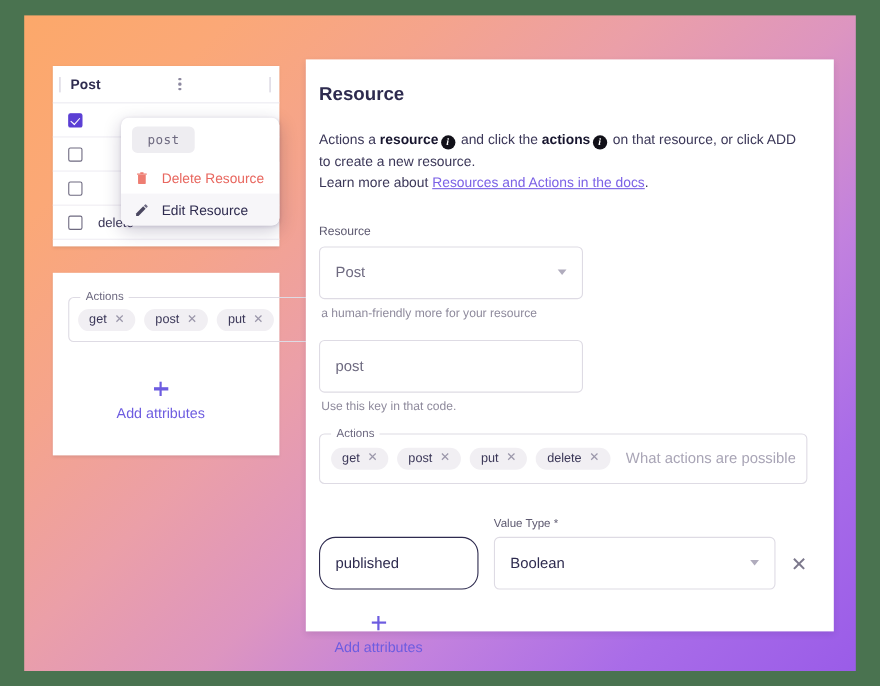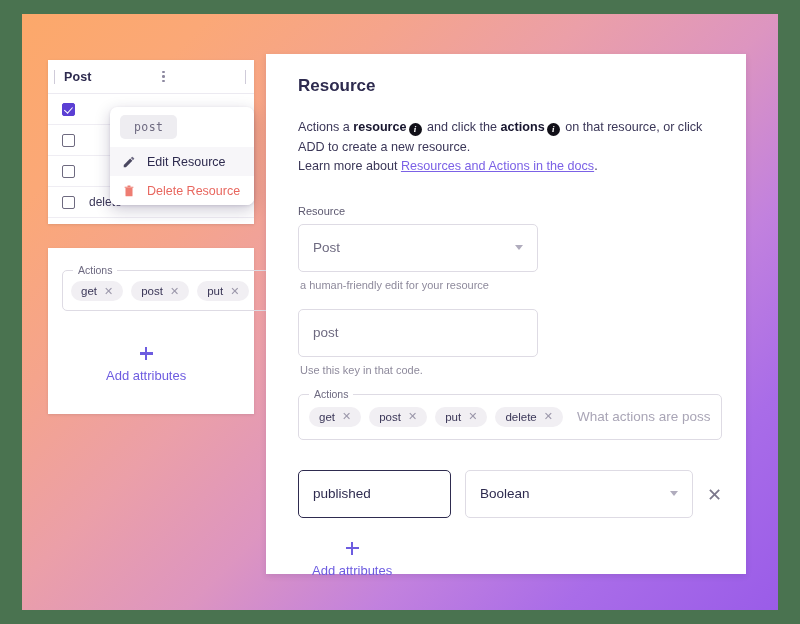--- a/index.html
+++ b/index.html
@@ -112,23 +112,23 @@
   }
   .plus:before,.plus:after{
     content:"";position:absolute;background:#6d5ce0;
   }
   .plus:before{left:0;top:5.4px;width:13px;height:2.2px;}
   .plus:after{top:0;left:5.4px;height:13px;width:2.2px;}
   #actions-card .add-attr{margin:36px 0 0 58px;}
 
   
   #resource-panel{
-    position:absolute;left:244px;top:40px;width:480px;height:520px;
+    position:absolute;left:256px;top:40px;width:480px;height:520px;
     background:#fff;box-shadow:0 2px 6px rgba(40,20,80,.12);
-    padding:22px 24px 0 32px;box-sizing:border-box;
+    padding:22px 24px 0 12px;box-sizing:border-box;
   }
   .panel-title{
     font-size:17px;font-weight:bold;color:#2e2b4f;margin:0 0 22px 0;
   }
   .panel-desc{
     font-size:12.6px;color:#3b3758;line-height:1.55;margin:0 0 28px 0;
   }
   .panel-desc b{font-weight:bold;color:#17152e;}
   .info-i{
     display:inline-flex;align-items:center;justify-content:center;
@@ -156,27 +156,27 @@
   #actions-fieldset{margin-top:10px;width:100%;height:46px;
     display:flex;align-items:center;padding:0 10px;}
   #actions-fieldset .chips{width:100%;}
   .ghost-input{
     font-size:13.5px;color:#a9a5b6;flex:1;margin-left:6px;
     white-space:nowrap;overflow:hidden;
   }
 
   .attr-row{display:flex;align-items:flex-end;gap:14px;margin-top:30px;}
   #attr-name{
-    width:166px;height:48px;border:1.6px solid #2e2b4f;border-radius:5px;
+    width:166px;height:48px;border:1.6px solid #2e2b4f;border-radius:15px;
     box-sizing:border-box;display:flex;align-items:center;padding:0 14px;
     font-size:13.5px;color:#2e2b4f;background:#fff;
   }
   .vt-wrap{display:flex;flex-direction:column;}
   .vt-label{font-size:10.5px;color:#5d5970;margin-bottom:6px;}
-  #value-type{width:228px;color:#2e2b4f;}
+  #value-type{width:256px;color:#2e2b4f;}
   .x-remove{
     color:#7c788c;font-size:18px;cursor:pointer;line-height:1;
     padding-bottom:14px;font-family:"Liberation Sans",sans-serif;
   }
   #panel-add-attr{margin:24px 0 0 14px;}
 </style>
 </head>
 <body>
 
 <div class="stage">
@@ -208,34 +208,34 @@
     <div class="tbl-row">
       <span class="cb"></span>
       <span class="row-label">delete</span>
     </div>
   </div>
 
   <div class="ctx">
     <div class="ctx-chip-wrap">
       <span class="ctx-chip">post</span>
     </div>
+    <div class="ctx-item del">
+      <svg class="ic-trash" viewBox="0 0 24 24">
+        <path d="M6 7h12v13a1 1 0 0 1-1 1H7a1 1 0 0 1-1-1V7z" fill="#ee7d72"></path>
+        <path d="M4.5 4.6h15v2h-15zM9.5 2.6h5v2h-5z" fill="#ee7d72"></path>
+      </svg>
+      <span>Delete Resource</span>
+    </div>
     <div class="ctx-item edit">
       <svg class="ic-pencil" viewBox="0 0 24 24">
         <path d="M3 17.25V21h3.75L17.8 9.94l-3.75-3.75L3 17.25z" fill="#4a4760"></path>
         <path d="M20.7 7.04a1 1 0 0 0 0-1.41l-2.34-2.34a1 1 0 0 0-1.41 0l-1.83 1.83 3.75 3.75 1.83-1.83z" fill="#6f6b84"></path>
       </svg>
       <span>Edit Resource</span>
     </div>
-    <div class="ctx-item del">
-      <svg class="ic-trash" viewBox="0 0 24 24">
-        <path d="M6 7h12v13a1 1 0 0 1-1 1H7a1 1 0 0 1-1-1V7z" fill="#ee7d72"></path>
-        <path d="M4.5 4.6h15v2h-15zM9.5 2.6h5v2h-5z" fill="#ee7d72"></path>
-      </svg>
-      <span>Delete Resource</span>
-    </div>
   </div>
 
   <div class="left-card" id="actions-card">
     <div class="fs">
       <span class="fs-legend">Actions</span>
       <div class="chips">
         <span class="chip">
           <span>get</span>
           <span class="x">✕</span>
         </span>
@@ -261,21 +261,21 @@
     <div class="panel-desc">
       <span>Actions a </span><b>resource</b><span class="info-i">i</span><span> and click the </span><b>actions</b><span class="info-i">i</span><span> on that resource, or click ADD to create a new resource.</span><br>
       <span>Learn more about </span><span class="doc-link">Resources and Actions in the docs</span><span>.</span>
     </div>
 
     <div class="field-label">Resource</div>
     <div class="select-box" id="resource-select">
       <span>Post</span>
       <span class="caret"></span>
     </div>
-    <div class="helper">a human-friendly edit for your resource</div>
+    <div class="helper">a human-friendly more for your resource</div>
 
     <div class="text-box" id="resource-key">
       <span>post</span>
     </div>
     <div class="helper">Use this key in that code.</div>
 
     <div class="fs" id="actions-fieldset">
       <span class="fs-legend">Actions</span>
       <div class="chips">
         <span class="chip">
@@ -296,20 +296,21 @@
         </span>
         <span class="ghost-input">What actions are possible on res…</span>
       </div>
     </div>
 
     <div class="attr-row">
       <div id="attr-name">
         <span>published</span>
       </div>
       <div class="vt-wrap">
+        <span class="vt-label">Value Type *</span>
         <div class="select-box" id="value-type">
           <span>Boolean</span>
           <span class="caret"></span>
         </div>
       </div>
       <span class="x-remove">✕</span>
     </div>
 
     <div class="add-attr" id="panel-add-attr">
       <span class="plus"></span>

